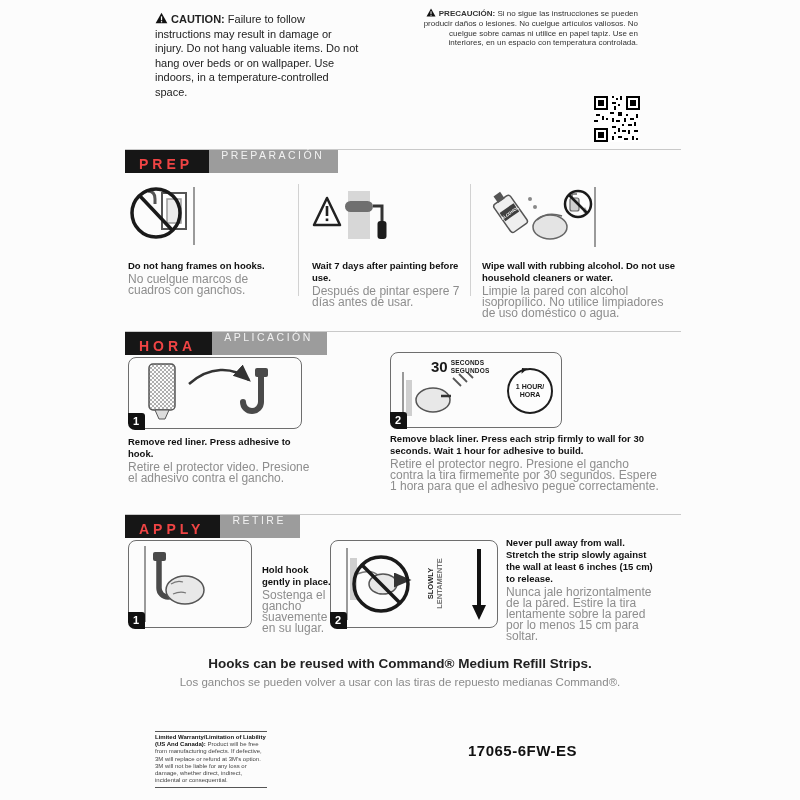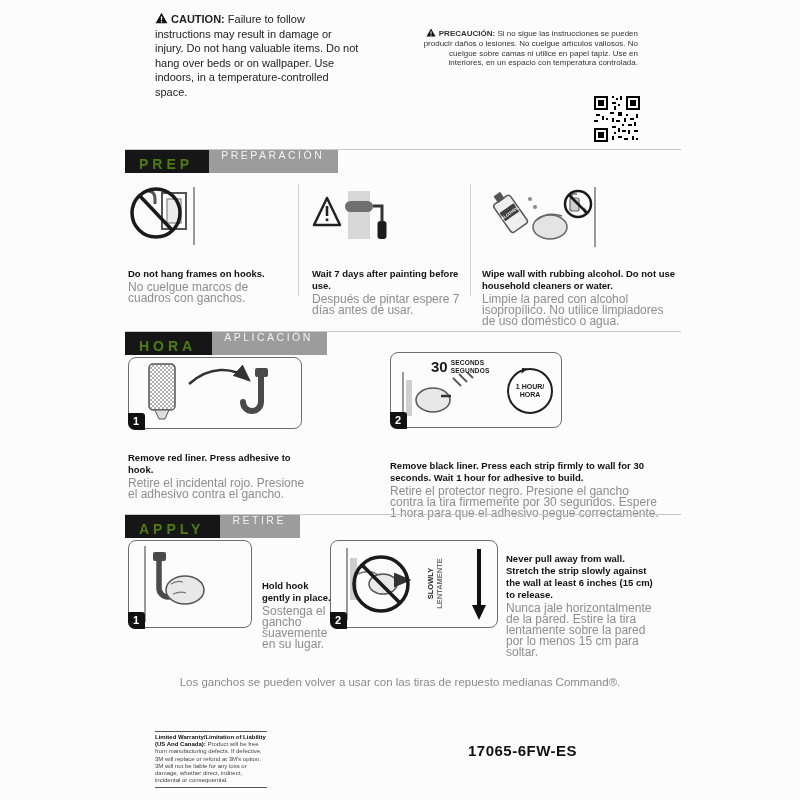--- a/index.html
+++ b/index.html
@@ -3,35 +3,35 @@
 <meta charset="utf-8">
 <style>
   * { margin:0; padding:0; box-sizing:border-box; }
   html,body { background:#ffffff; }
   body { font-family:"Liberation Sans", sans-serif; color:#1a1a1a; }
   .page { position:relative; width:800px; height:800px; background:#fcfcfc; overflow:hidden; }
 
   
   .caution-en { position:absolute; left:155px; top:12px; width:204px; font-size:11px; line-height:14.5px; color:#222; }
   .caution-en b { font-weight:bold; }
-  .caution-es { position:absolute; left:418px; top:28px; width:220px; font-size:8px; line-height:9.8px; color:#333; text-align:right; }
+  .caution-es { position:absolute; left:418px; top:8px; width:220px; font-size:8px; line-height:9.8px; color:#333; text-align:right; }
   .tri { vertical-align:-1px; margin-right:3px; }
   .video-block { position:absolute; left:458px; top:59px; width:180px; text-align:right; font-size:8px; line-height:10px; color:#333; }
   .video-block .vurl { font-weight:bold; font-size:9px; }
   .video-block .vphone { font-weight:bold; font-size:9.5px; letter-spacing:.3px; }
   .qr { position:absolute; left:594px; top:96px; }
 
   
   .sec-head { position:absolute; left:125px; width:556px; height:24px; display:flex; align-items:stretch; border-top:1px solid #c9c9c9; }
   .sh-black, .sh-gray { display:flex; align-items:center; }
-  .sh-black { background:#161616; color:#4d7c0f; font-weight:bold; font-size:14px; letter-spacing:4px; padding:4px 16px 0 14px; }
+  .sh-black { background:#161616; color:#ef4444; font-weight:bold; font-size:14px; letter-spacing:4px; padding:4px 16px 0 14px; }
   .sh-gray { background:#9c9c9c; color:#f2f2f2; font-size:10.5px; letter-spacing:2.5px; padding:0 14px 13px 12px; }
 
   
-  .cap-en { font-size:9.5px; font-weight:bold; line-height:12px; color:#111;margin-top:16px; }
+  .cap-en { font-size:9.5px; font-weight:bold; line-height:12px; color:#111; }
   .cap-es { font-size:12px; line-height:11px; color:#8d8d8d; margin-top:2px; }
   .cap { position:absolute; }
 
   
   .prep-col { position:absolute; top:182px; }
   .icon-area { height:70px; display:flex; align-items:center; }
   .prep-col .capwrap { margin-top:8px; }
   .vdiv { position:absolute; width:1px; height:112px; background:#d2d2d2; top:184px; }
 
   
@@ -221,21 +221,21 @@
       <rect x="18" y="4" width="26" height="46" rx="4" fill="url(#xh)" stroke="#555" stroke-width="1.5"></rect>
       <path d="M24 50 h14 l-4 9 h-6 z" fill="#ddd" stroke="#555" stroke-width="1"></path>
       <path d="M58 24 C 78 6, 102 6, 118 20" fill="none" stroke="#333" stroke-width="2.5" marker-end="url(#ah1)"></path>
       <rect x="124" y="8" width="13" height="9" rx="2" fill="#4a4a4a"></rect>
       <path d="M130 12 v30 a9 9 0 0 1 -18 0" fill="none" stroke="#4a4a4a" stroke-width="6" stroke-linecap="round"></path>
     </svg>
     <span class="num">1</span>
   </div>
   <div class="cap" style="left:128px; top:436px; width:186px">
     <div class="cap-en">Remove red liner. Press adhesive to hook.</div>
-    <div class="cap-es">Retire el incidental rojo. Presione el adhesivo contra el gancho.</div>
+    <div class="cap-es">Retire el protector video. Presione el adhesivo contra el gancho.</div>
   </div>
 
   <div class="panel" style="left:390px; top:352px; width:172px; height:76px">
     <svg width="92" height="52" viewBox="0 0 92 52" style="position:absolute;left:4px;bottom:3px">
       <line x1="8" y1="0" x2="8" y2="52" stroke="#9a9a9a" stroke-width="2"></line>
       <rect x="11" y="8" width="6" height="36" fill="#cfcfcf"></rect>
       <ellipse cx="38" cy="28" rx="17" ry="12" fill="#e8e8e8" stroke="#555" stroke-width="1.5"></ellipse>
       <path d="M56 24 h-10" stroke="#333" stroke-width="2.5"></path>
       <line x1="58" y1="6" x2="66" y2="14" stroke="#555" stroke-width="1.8"></line>
       <line x1="64" y1="2" x2="72" y2="10" stroke="#555" stroke-width="1.8"></line>
@@ -247,21 +247,21 @@
         <span>SECONDS</span>
         <span>SEGUNDOS</span>
       </span>
     </div>
     <div class="clock">
       <span>1 HOUR/</span>
       <span>HORA</span>
     </div>
     <span class="num">2</span>
   </div>
-  <div class="cap" style="left:390px; top:444px; width:272px">
+  <div class="cap" style="left:390px; top:433px; width:272px">
     <div class="cap-en">Remove black liner. Press each strip firmly to wall for 30 seconds. Wait 1 hour for adhesive to build.</div>
     <div class="cap-es">Retire el protector negro. Presione el gancho contra la tira firmemente por 30 segundos. Espere 1 hora para que el adhesivo pegue correctamente.</div>
   </div>
 
   <div class="sec-head" style="top:514px">
     <span class="sh-black">APPLY</span>
     <span class="sh-gray">RETIRE</span>
   </div>
 
   <div class="panel" style="left:128px; top:540px; width:124px; height:88px">
@@ -302,20 +302,21 @@
       <line x1="7" y1="0" x2="7" y2="58" stroke="#111" stroke-width="4"></line>
       <path d="M0 56 L7 71 L14 56 Z" fill="#111"></path>
     </svg>
     <span class="num">2</span>
   </div>
   <div class="cap" style="left:506px; top:537px; width:152px">
     <div class="cap-en">Never pull away from wall. Stretch the strip slowly against the wall at least 6 inches (15 cm) to release.</div>
     <div class="cap-es">Nunca jale horizontalmente de la pared. Estire la tira lentamente sobre la pared por lo menos 15 cm para soltar.</div>
   </div>
 
+  <div class="reuse-en">Hooks can be reused with Command® Medium Refill Strips.</div>
   <div class="reuse-es">Los ganchos se pueden volver a usar con las tiras de repuesto medianas Command®.</div>
 
   <div class="warranty">
     <b>Limited Warranty/Limitation of Liability (US And Canada):</b>
     <span>Product will be free from manufacturing defects. If defective, 3M will replace or refund at 3M's option. 3M will not be liable for any loss or damage, whether direct, indirect, incidental or consequential.</span>
   </div>
   <div class="part-number">17065-6FW-ES</div>
 
 </div>
 

